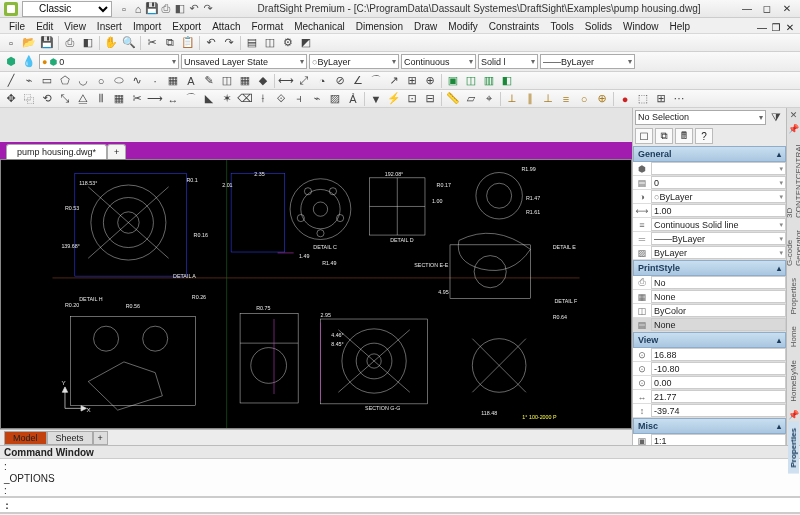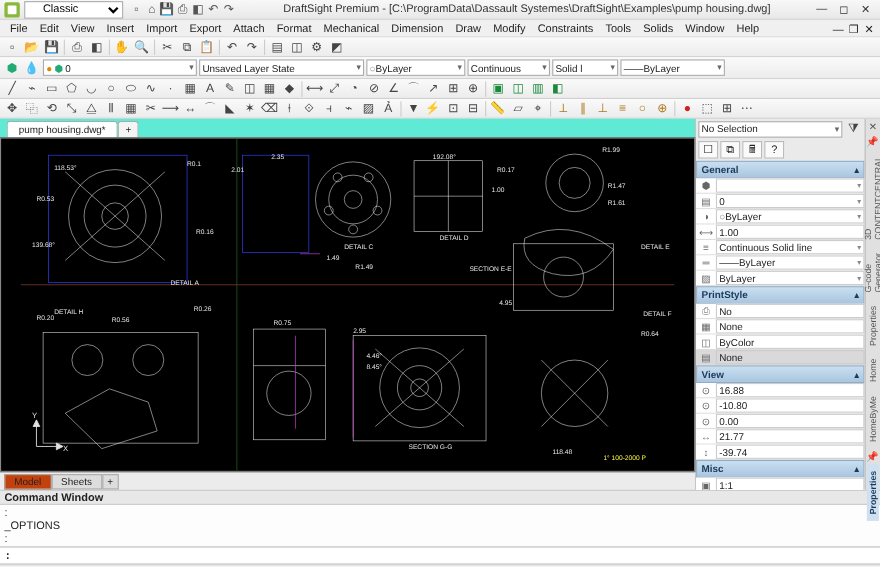--- a/index.html
+++ b/index.html
@@ -18,21 +18,21 @@
   .menubar .docbtns{margin-left:auto;display:flex;gap:2px;}
   .menubar .docbtns span{width:12px;height:12px;display:inline-flex;align-items:center;justify-content:center;}
   .toolbar{height:18px;background:linear-gradient(#fafafa,#ececec);border-bottom:1px solid #d0d0d0;display:flex;align-items:center;padding:0 3px;gap:2px;overflow:hidden;}
   .toolbar.t2{height:20px;}
   .tb-btn{width:16px;height:16px;display:inline-flex;align-items:center;justify-content:center;color:#444;cursor:pointer;font-size:11px;border-radius:2px;}
   .tb-sep{width:1px;height:14px;background:#ccc;margin:0 1px;}
   .combo{height:15px;border:1px solid #aaa;background:#fff;font-size:9px;padding:0 2px;display:flex;align-items:center;white-space:nowrap;overflow:hidden;}
   .combo .arrow{margin-left:auto;font-size:8px;color:#666;}
   .workspace{display:flex;height:337px;}
   .canvas-area{flex:1;display:flex;flex-direction:column;background:#e4e4e4;}
-  .doc-tabs{height:17px;background:#5eead4;display:flex;align-items:flex-end;padding-left:6px;gap:0;}
+  .doc-tabs{height:17px;background:#a21caf;display:flex;align-items:flex-end;padding-left:6px;gap:0;margin-top:34px;}
   .doc-tab{background:#fff;border:1px solid #aaa;border-bottom:none;padding:2px 10px;font-size:9px;border-radius:3px 3px 0 0;cursor:pointer;}
   .doc-tab.plus{background:#f4f4f4;padding:2px 6px;}
   .canvas{flex:1;background:#000;position:relative;overflow:hidden;border:1px solid #888;}
   .canvas svg{position:absolute;inset:0;width:100%;height:100%;}
   .model-tabs{height:16px;background:#ececec;border-top:1px solid #bbb;display:flex;align-items:center;padding-left:4px;gap:0;}
   .model-tab{padding:1px 8px;font-size:9px;border:1px solid #aaa;background:#c2410c;cursor:pointer;}
   .model-tab.inactive{background:#ddd;}
   .side-panel{width:154px;background:#eaeaea;border-left:1px solid #bbb;display:flex;flex-direction:column;font-size:9px;overflow-y:auto;}
   .side-panel .toprow{display:flex;align-items:center;height:18px;padding:2px;gap:2px;}
   .side-panel .toprow .combo{flex:1;}
@@ -132,21 +132,21 @@
 
 <div class="toolbar t2">
   <span class="tb-btn" style="color:#2a7;">⬢</span>
   <span class="tb-btn" style="color:#28c;">💧</span>
   <div class="combo" style="width:140px">
     <span style="color:#d80;margin-right:2px">●</span>
       <span style="color:#2a7;margin-right:2px">⬢</span>
       <span>0</span>
       <span class="arrow">▾</span>
   </div>
-  <div class="combo" style="width:150px">
+  <div class="combo" style="width:126px">
     <span>Unsaved Layer State</span>
       <span class="arrow">▾</span>
   </div>
   <div class="combo" style="width:90px">
     <span style="color:#888">○ </span>
       <span>ByLayer</span>
       <span class="arrow">▾</span>
   </div>
   <div class="combo" style="width:75px">
     <span>Continuous</span>

